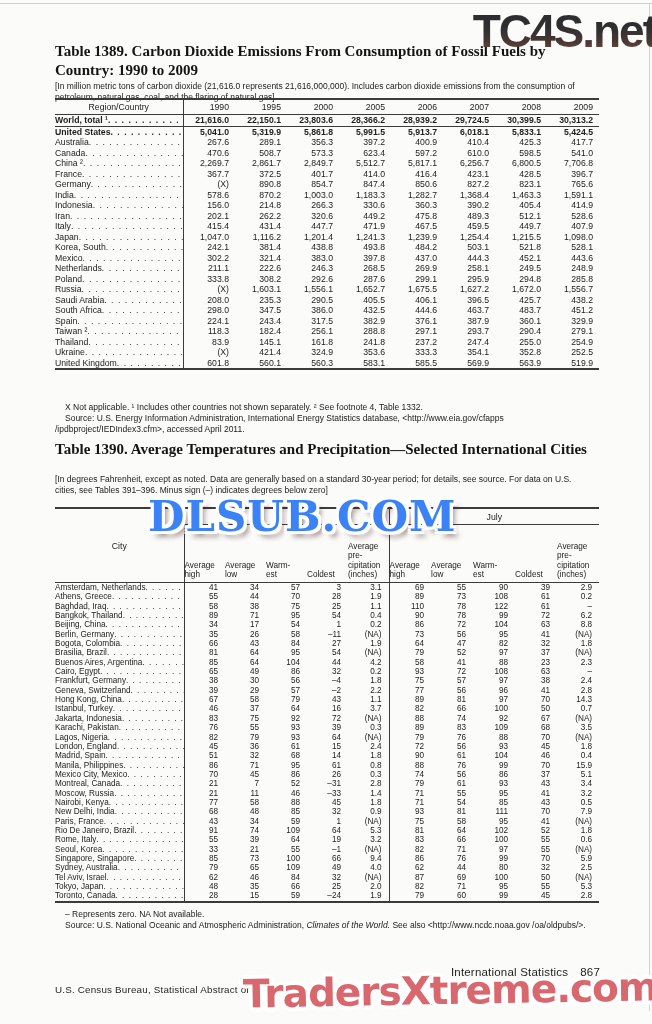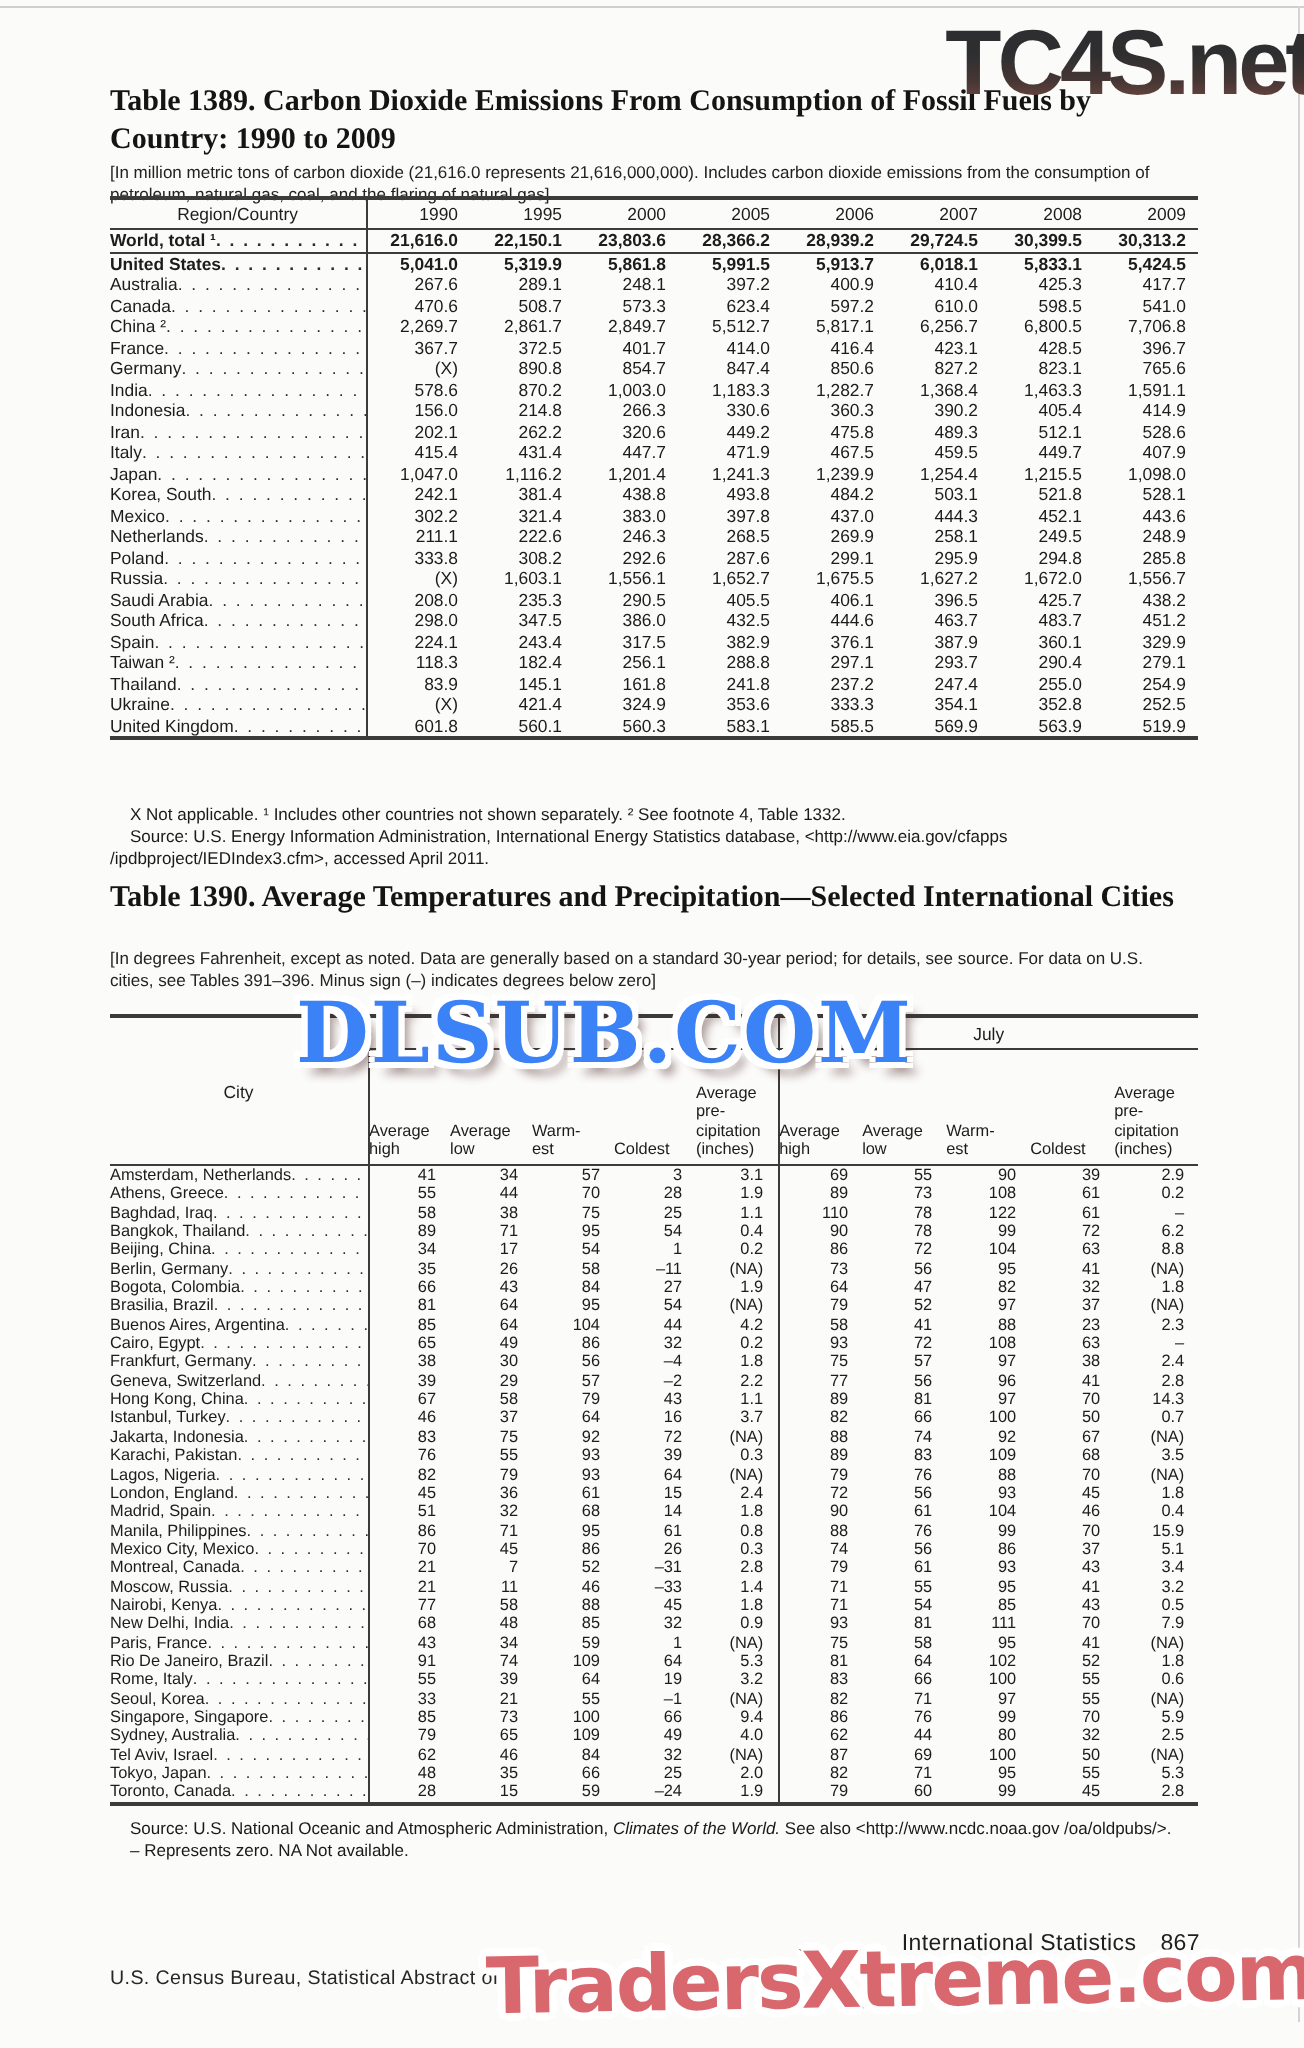--- a/index.html
+++ b/index.html
@@ -135,21 +135,21 @@
         </tr>
         <tr>
           <td class="lbl">
             <div class="lblwrap">
               <span class="nm">Australia</span>
               <span class="dots"></span>
             </div>
           </td>
           <td class="num">267.6</td>
           <td class="num">289.1</td>
-          <td class="num">248.1</td>
+          <td class="num">356.3</td>
           <td class="num">397.2</td>
           <td class="num">400.9</td>
           <td class="num">410.4</td>
           <td class="num">425.3</td>
           <td class="num">417.7</td>
         </tr>
         <tr>
           <td class="lbl">
             <div class="lblwrap">
               <span class="nm">Canada</span>
@@ -1143,22 +1143,22 @@
           <td class="num">79</td>
           <td class="num">60</td>
           <td class="num">99</td>
           <td class="num">45</td>
           <td class="num">2.8</td>
         </tr>
       </tbody>
   </table>
 
   <div class="fn abs" style="top:909px;">
+    <p>– Represents zero. NA Not available.</p>
     <p><span>Source: U.S. National Oceanic and Atmospheric Administration, </span><i>Climates of the World.</i><span> See also &lt;http://www.ncdc.noaa.gov /oa/oldpubs/&gt;.</span></p>
-    <p>– Represents zero. NA Not available.</p>
   </div>
 
   <div class="pg-right">
     <span>International Statistics</span><span class="pgnum">867</span>
   </div>
   <div class="pg-left">U.S. Census Bureau, Statistical Abstract of the United States: 2012</div>
 
   <div class="wm wm-top">TC4S.net</div>
   <div class="wm wm-mid">DLSUB.COM</div>
   <div class="wm wm-bottom">TradersXtreme.com</div>

